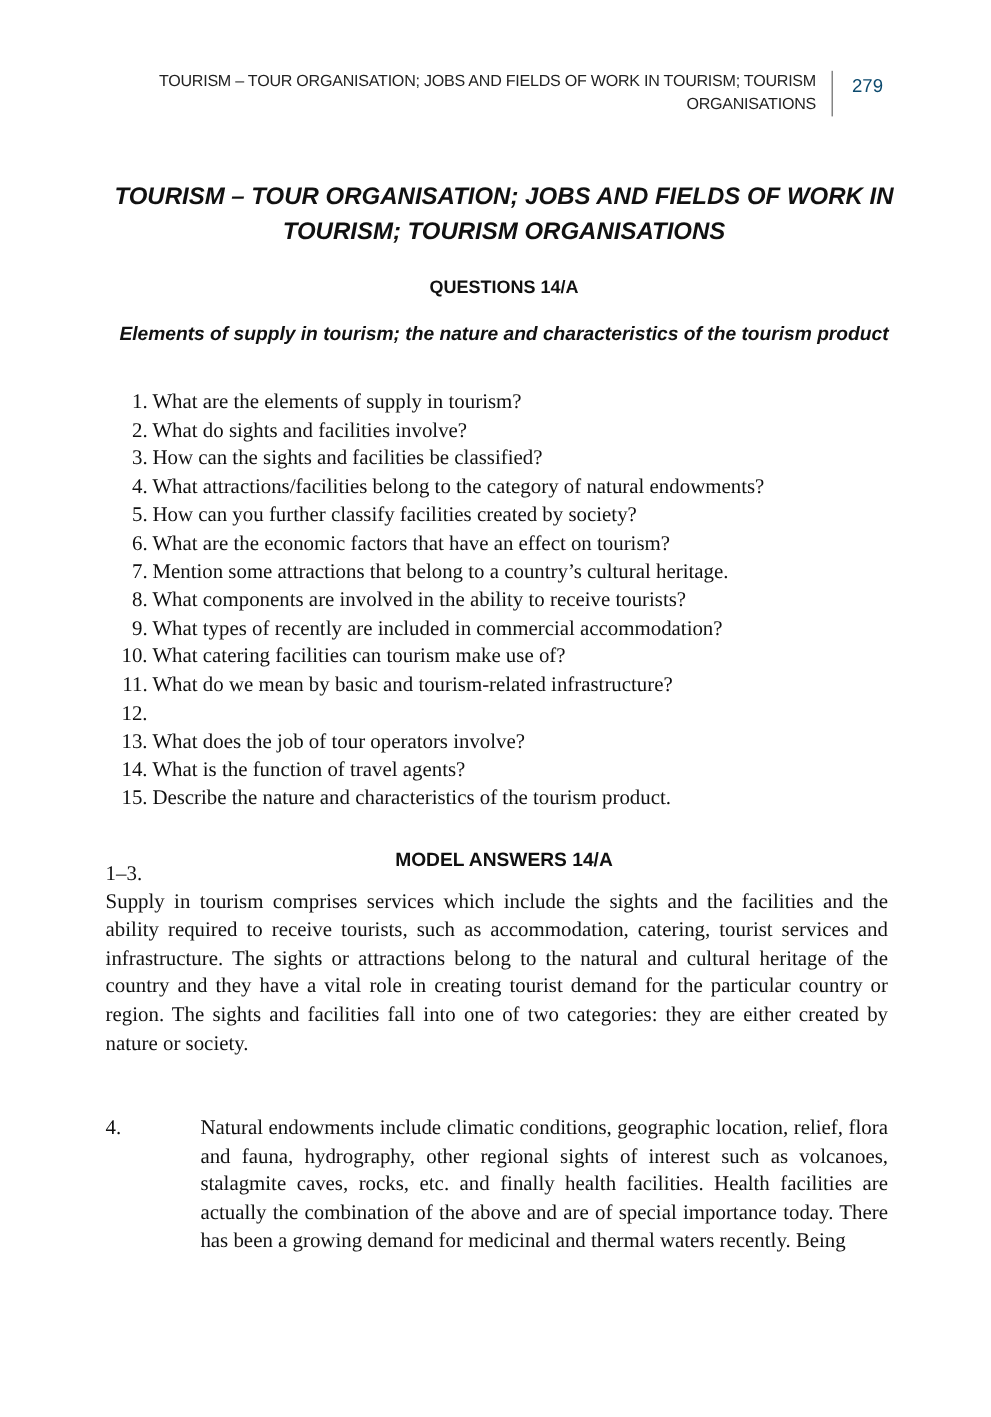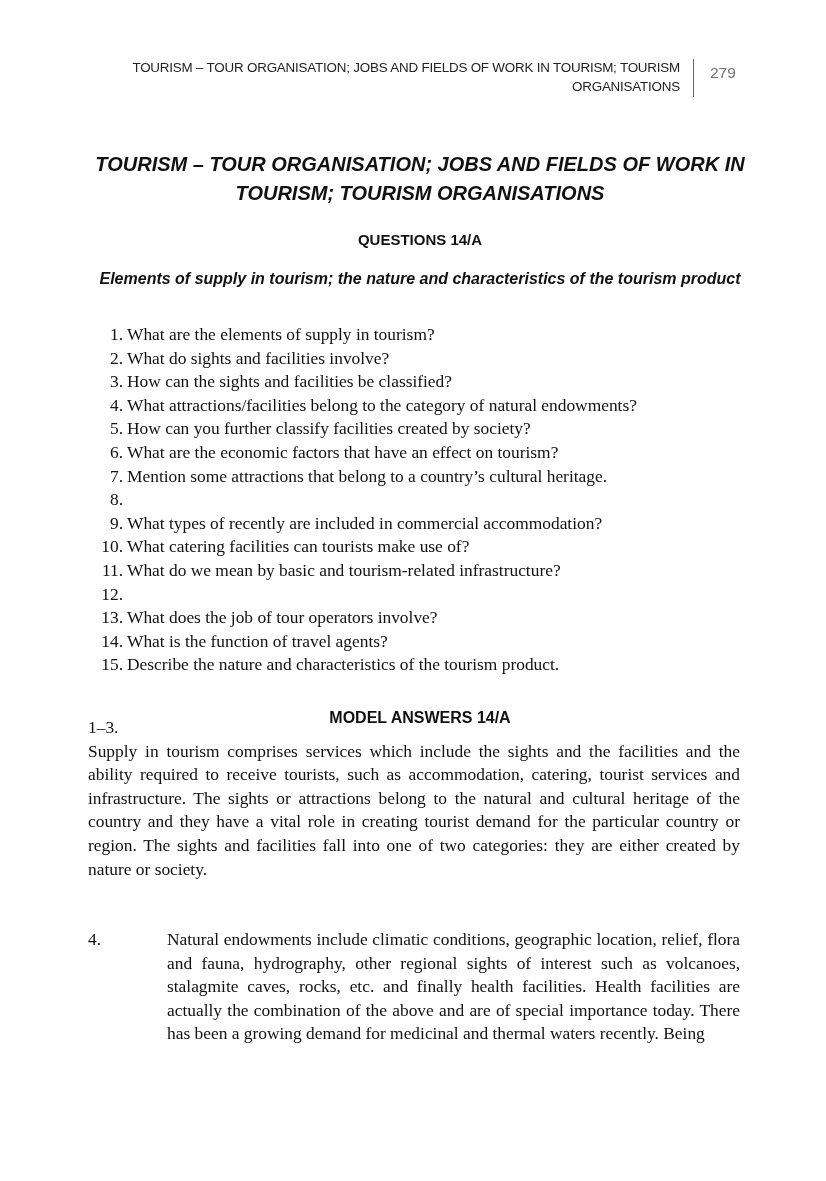--- a/index.html
+++ b/index.html
@@ -1,20 +1,20 @@
 <!DOCTYPE html>
 <html><head>
 <meta charset="utf-8">
 <style>
   html, body { margin:0; padding:0; background:#ffffff; }
   body { width:826px; height:1181px; position:relative; overflow:hidden; color:#111; }
   .header { position:absolute; top:58px; left:90px; width:590px; text-align:right;
     font-family:"Liberation Sans", sans-serif; font-size:13.4px; line-height:19px; letter-spacing:-0.2px; color:#222; }
   .header-sep { position:absolute; left:693px; top:59px; width:1px; height:38px; background:#666; }
-  .page-num { position:absolute; left:710px; top:64px; font-family:"Liberation Sans", sans-serif; font-size:15.5px; color:#737373; }
+  .page-num { position:absolute; left:710px; top:64px; font-family:"Liberation Sans", sans-serif; font-size:15.5px; color:#0c4a6e; }
   .title { position:absolute; top:150px; left:80px; width:680px; text-align:center;
     font-family:"Liberation Sans", sans-serif; font-weight:bold; font-style:italic; font-size:20px; line-height:29px; }
   .q-heading { position:absolute; top:231px; left:80px; width:680px; text-align:center;
     font-family:"Liberation Sans", sans-serif; font-weight:bold; font-size:15px; }
   .subtitle { position:absolute; top:267px; left:90px; width:660px; text-align:center;
     font-family:"Liberation Sans", sans-serif; font-weight:bold; font-style:italic; font-size:16px; line-height:23px; }
   .questions { position:absolute; top:323px; left:88px; width:680px; margin:0; padding:0; list-style:none;
     font-family:"Liberation Serif", serif; font-size:17.4px; line-height:23.6px; }
   .questions li { display:flex; }
   .q-num { width:35px; text-align:right; flex:none; }
@@ -62,28 +62,29 @@
   <li>
       <span class="q-num">6.</span>
       <span class="q-text">What are the economic factors that have an effect on tourism?</span>
     </li>
   <li>
       <span class="q-num">7.</span>
       <span class="q-text">Mention some attractions that belong to a country’s cultural heritage.</span>
     </li>
   <li>
       <span class="q-num">8.</span>
+      <span class="q-text">What components are involved in the ability to receive tourists?</span>
     </li>
   <li>
       <span class="q-num">9.</span>
       <span class="q-text">What types of recently are included in commercial accommodation?</span>
     </li>
   <li>
       <span class="q-num">10.</span>
-      <span class="q-text">What catering facilities can tourists make use of?</span>
+      <span class="q-text">What catering facilities can tourism make use of?</span>
     </li>
   <li>
       <span class="q-num">11.</span>
       <span class="q-text">What do we mean by basic and tourism-related infrastructure?</span>
     </li>
   <li>
       <span class="q-num">12.</span>
     </li>
   <li>
       <span class="q-num">13.</span>

